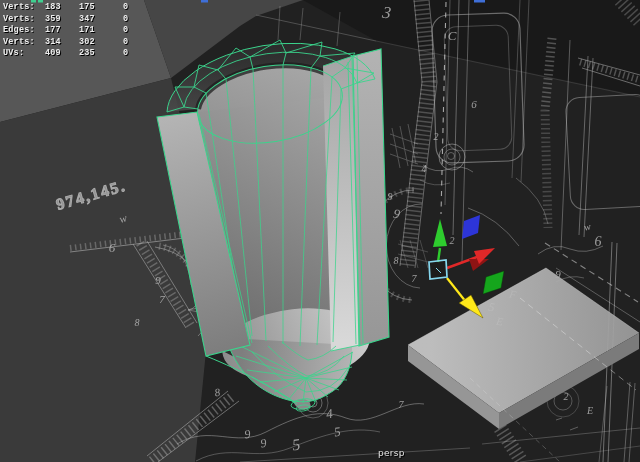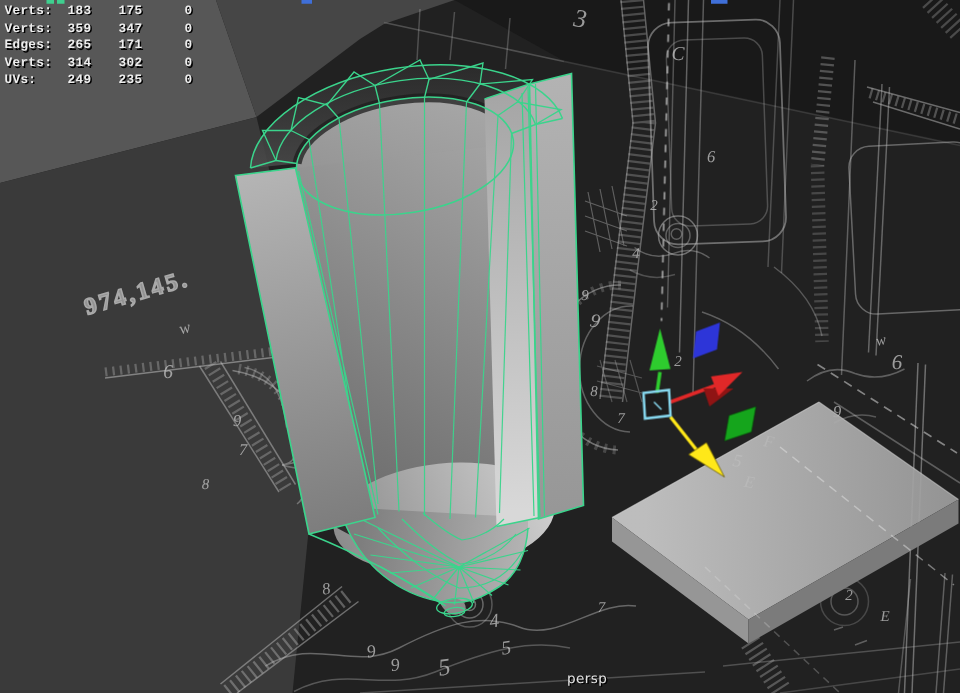--- a/index.html
+++ b/index.html
@@ -303,33 +303,33 @@
         <span class="num">0</span>
       </div>
       <div class="hud-row">
         <span class="lbl">Verts:</span>
         <span class="num">359</span>
         <span class="num">347</span>
         <span class="num">0</span>
       </div>
       <div class="hud-row">
         <span class="lbl">Edges:</span>
-        <span class="num">265</span>
+        <span class="num">177</span>
         <span class="num">171</span>
         <span class="num">0</span>
       </div>
       <div class="hud-row">
         <span class="lbl">Verts:</span>
         <span class="num">314</span>
         <span class="num">302</span>
         <span class="num">0</span>
       </div>
       <div class="hud-row">
         <span class="lbl">UVs:</span>
-        <span class="num">249</span>
+        <span class="num">409</span>
         <span class="num">235</span>
         <span class="num">0</span>
       </div>
     </div>
 
 <div class="camera-label">persp</div>
 
 </div>
 
 </body></html>

